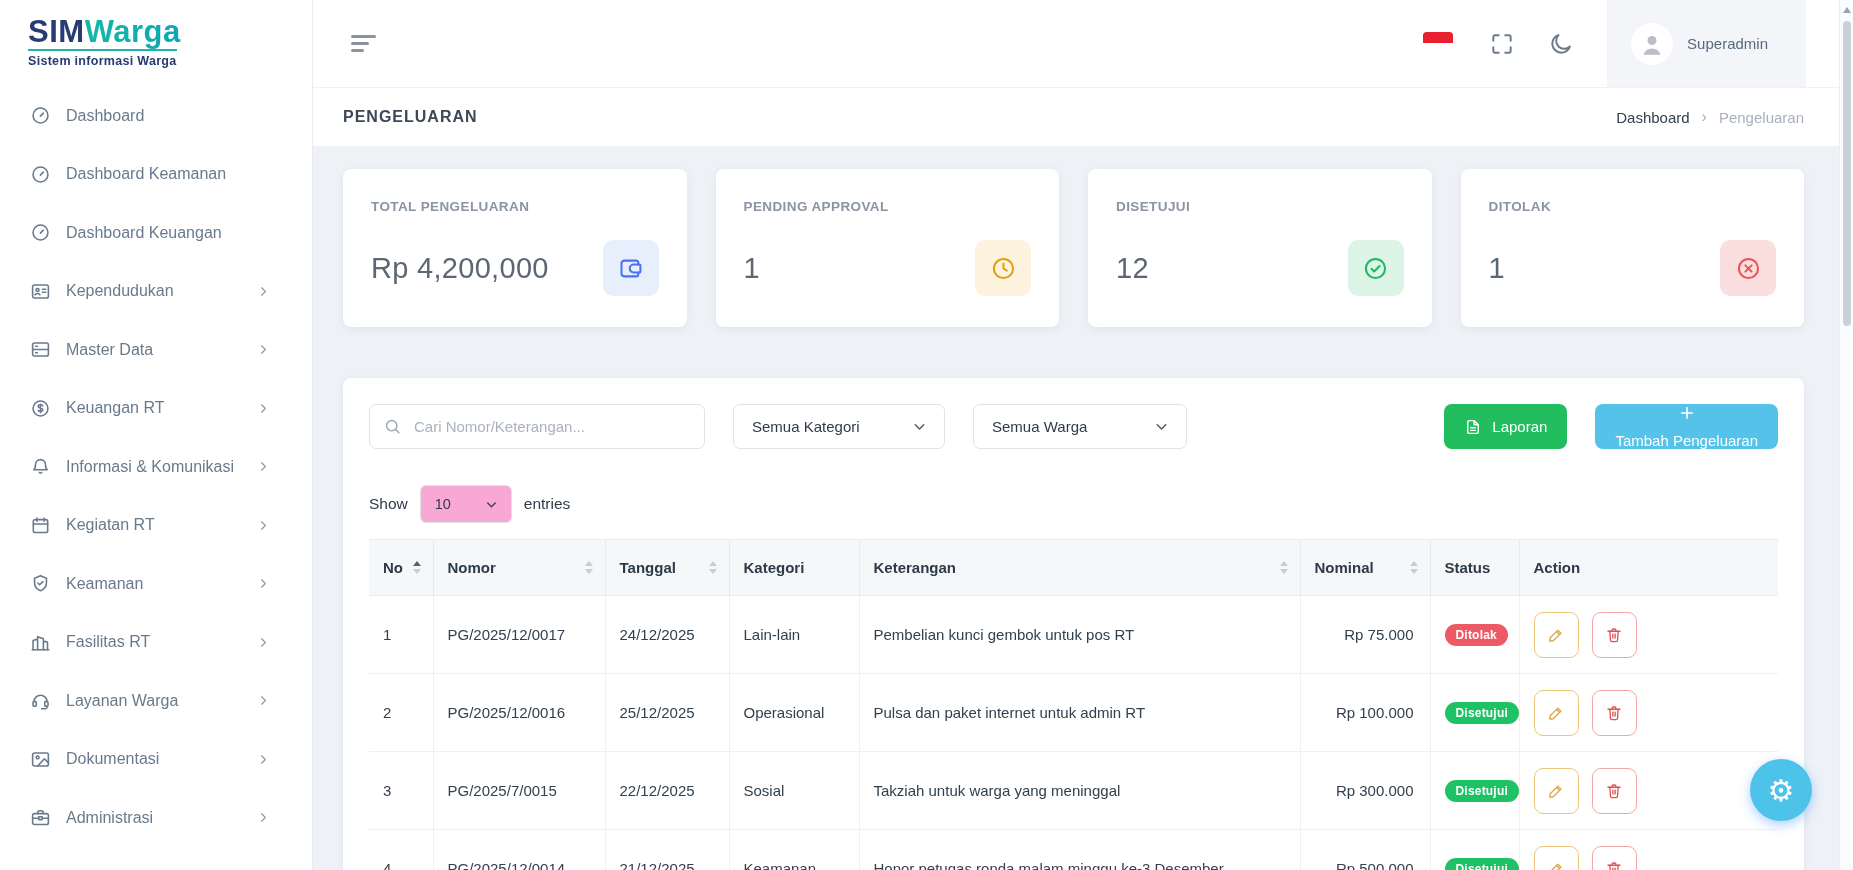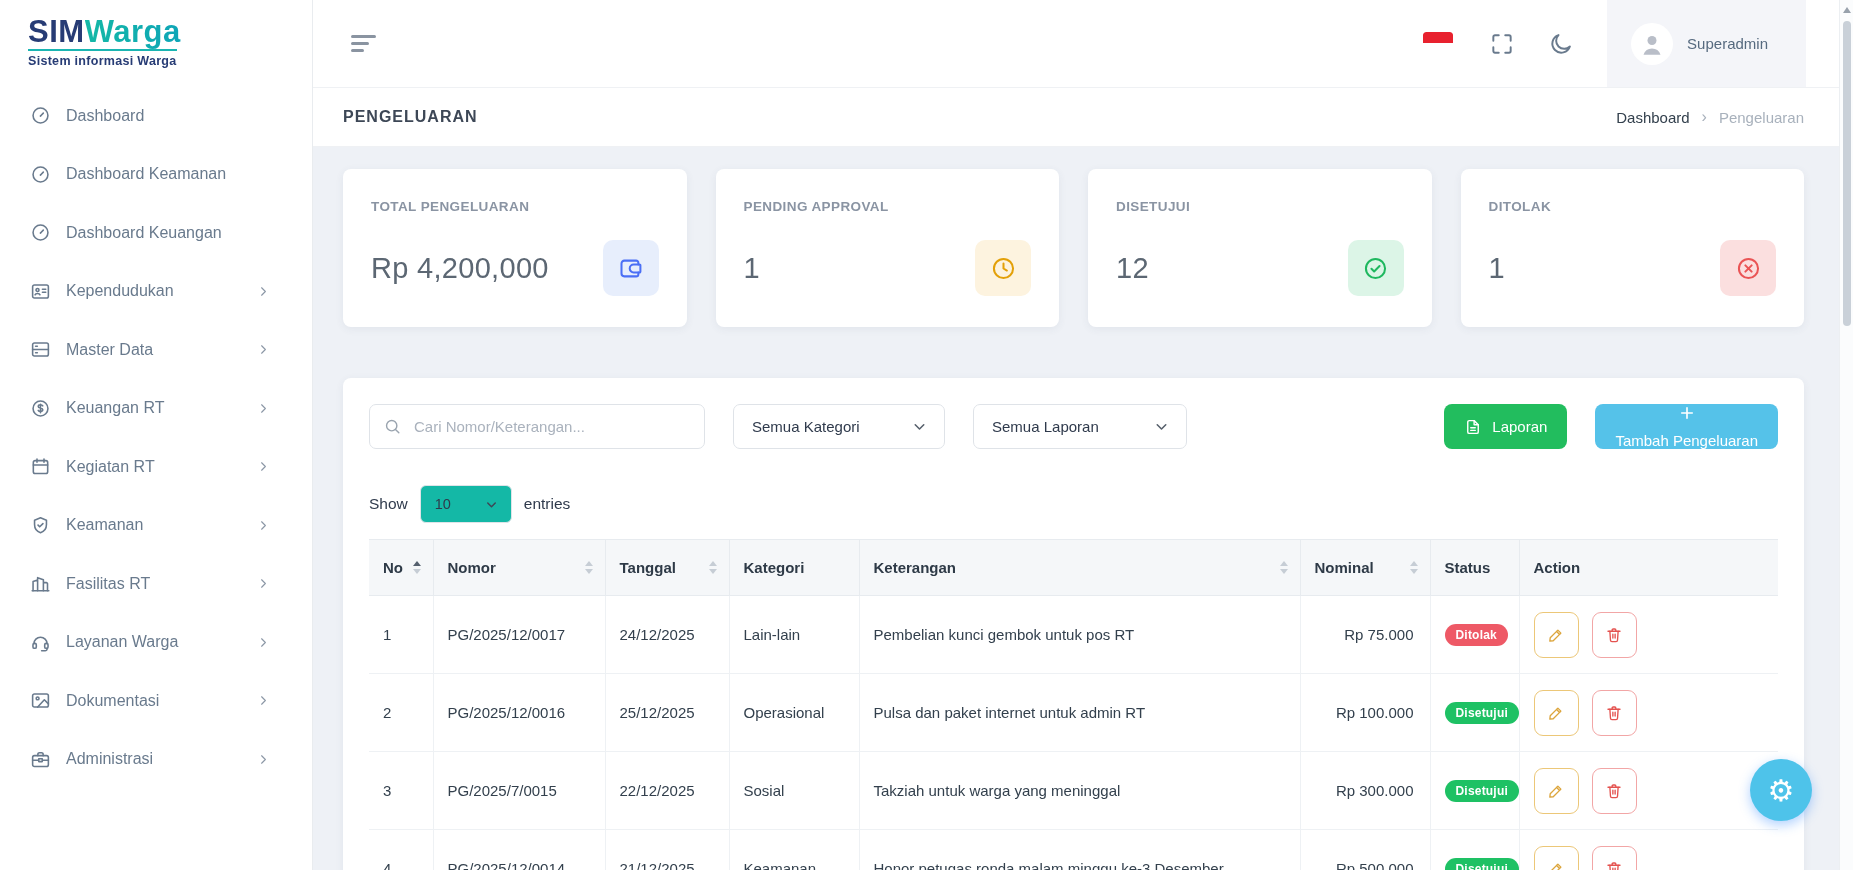--- a/index.html
+++ b/index.html
@@ -62,21 +62,21 @@
   .search-box input::placeholder{color:#aab2bd;}
   .search-ic{position:absolute;left:14px;top:13px;width:19px;height:19px;color:#9aa4af;}
   .select{height:45px;border:1px solid #dfe3e8;border-radius:7px;background:#fff;display:flex;align-items:center;justify-content:space-between;padding:0 16px 0 18px;font-size:15px;color:#2f3a4c;cursor:pointer;}
   .select .chevd{width:17px;height:17px;color:#57606c;margin-left:14px;}
   .sel-cat{width:212px;}
   .sel-status{width:214px;}
   .btn{display:flex;align-items:center;gap:10px;height:45px;border:none;border-radius:8px;color:#fff;font-size:15px;font-weight:500;cursor:pointer;padding:0 20px;font-family:inherit;}
   .btn svg{width:18px;height:18px;}
   .btn-report{margin-left:auto;}
   .show-row{display:flex;align-items:center;gap:12px;margin-top:36px;font-size:15.5px;color:#2f3a4c;}
-  .show-select{width:92px;height:38px;border:1px solid #dfe3e8;border-radius:6px;display:flex;align-items:center;justify-content:space-between;padding:0 12px 0 14px;font-size:14.5px;color:#2f3a4c;cursor:pointer;background:#14b8a6;}
+  .show-select{width:92px;height:38px;border:1px solid #dfe3e8;border-radius:6px;display:flex;align-items:center;justify-content:space-between;padding:0 12px 0 14px;font-size:14.5px;color:#2f3a4c;cursor:pointer;background:#f9a8d4;}
   .show-select .chevd{width:15px;height:15px;color:#3d4756;}
 
   table{border-collapse:collapse;width:100%;margin-top:16px;table-layout:fixed;}
   thead th{background:#f5f7f9;border-top:1px solid #e7ebef;border-bottom:1px solid #e7ebef;border-right:1px solid #e7ebef;
     font-size:15px;font-weight:700;color:#2e3a47;text-align:left;padding:19px 12px 19px 14px;cursor:pointer;}
   thead th:last-child{border-right:none;}
   .th-inner{display:flex;align-items:center;}
   .sort{display:inline-flex;flex-direction:column;gap:3px;margin-left:auto;padding-left:8px;}
   .sort i{width:0;height:0;border-left:4.5px solid transparent;border-right:4.5px solid transparent;display:block;}
   .sort .up{border-bottom:5.5px solid #c6cdd5;}
@@ -182,20 +182,34 @@
           <span class="lbl">Keuangan RT</span>
           <span class="icon chev">
             <svg viewBox="0 0 24 24" fill="none" stroke="currentColor" stroke-width="1.8" stroke-linecap="round" stroke-linejoin="round">
               <path d="M9 6l6 6-6 6"></path>
             </svg>
           </span>
         </a>
         <a class="side-item">
           <span class="icon">
             <svg viewBox="0 0 24 24" fill="none" stroke="currentColor" stroke-width="1.8" stroke-linecap="round" stroke-linejoin="round">
+              <path d="M17.7 9.8a5.7 5.7 0 0 0-11.4 0c0 4.6-1.9 5.9-1.9 5.9h15.2s-1.9-1.3-1.9-5.9"></path>
+              <path d="M10.6 18.8a1.6 1.6 0 0 0 2.8 0"></path>
+            </svg>
+          </span>
+          <span class="lbl">Informasi &amp; Komunikasi</span>
+          <span class="icon chev">
+            <svg viewBox="0 0 24 24" fill="none" stroke="currentColor" stroke-width="1.8" stroke-linecap="round" stroke-linejoin="round">
+              <path d="M9 6l6 6-6 6"></path>
+            </svg>
+          </span>
+        </a>
+        <a class="side-item">
+          <span class="icon">
+            <svg viewBox="0 0 24 24" fill="none" stroke="currentColor" stroke-width="1.8" stroke-linecap="round" stroke-linejoin="round">
               <rect x="3.8" y="5.3" width="16.4" height="14.7" rx="2"></rect>
               <path d="M8 3.5v3.6M16 3.5v3.6M3.8 10.3h16.4"></path>
             </svg>
           </span>
           <span class="lbl">Kegiatan RT</span>
           <span class="icon chev">
             <svg viewBox="0 0 24 24" fill="none" stroke="currentColor" stroke-width="1.8" stroke-linecap="round" stroke-linejoin="round">
               <path d="M9 6l6 6-6 6"></path>
             </svg>
           </span>
@@ -386,21 +400,21 @@
           </div>
           <div class="select sel-cat">
             <span>Semua Kategori</span>
             <span class="chevd">
               <svg viewBox="0 0 24 24" fill="none" stroke="currentColor" stroke-width="2.2" stroke-linecap="round" stroke-linejoin="round">
                   <path d="M6 9.5l6 6 6-6"></path>
                 </svg>
             </span>
           </div>
           <div class="select sel-status">
-            <span>Semua Laporan</span>
+            <span>Semua Warga</span>
             <span class="chevd">
               <svg viewBox="0 0 24 24" fill="none" stroke="currentColor" stroke-width="2.2" stroke-linecap="round" stroke-linejoin="round">
                   <path d="M6 9.5l6 6 6-6"></path>
                 </svg>
             </span>
           </div>
           <button class="btn btn-report" id="btn-report" style="background: rgb(34, 189, 94);">
             <svg viewBox="0 0 24 24" fill="none" stroke="currentColor" stroke-width="1.9" stroke-linecap="round" stroke-linejoin="round">
                 <path d="M13.5 3.5H7a2 2 0 0 0-2 2v13a2 2 0 0 0 2 2h10a2 2 0 0 0 2-2V9z"></path>
                 <path d="M13.5 3.5V9H19M9 13h6M9 16.5h6"></path>

